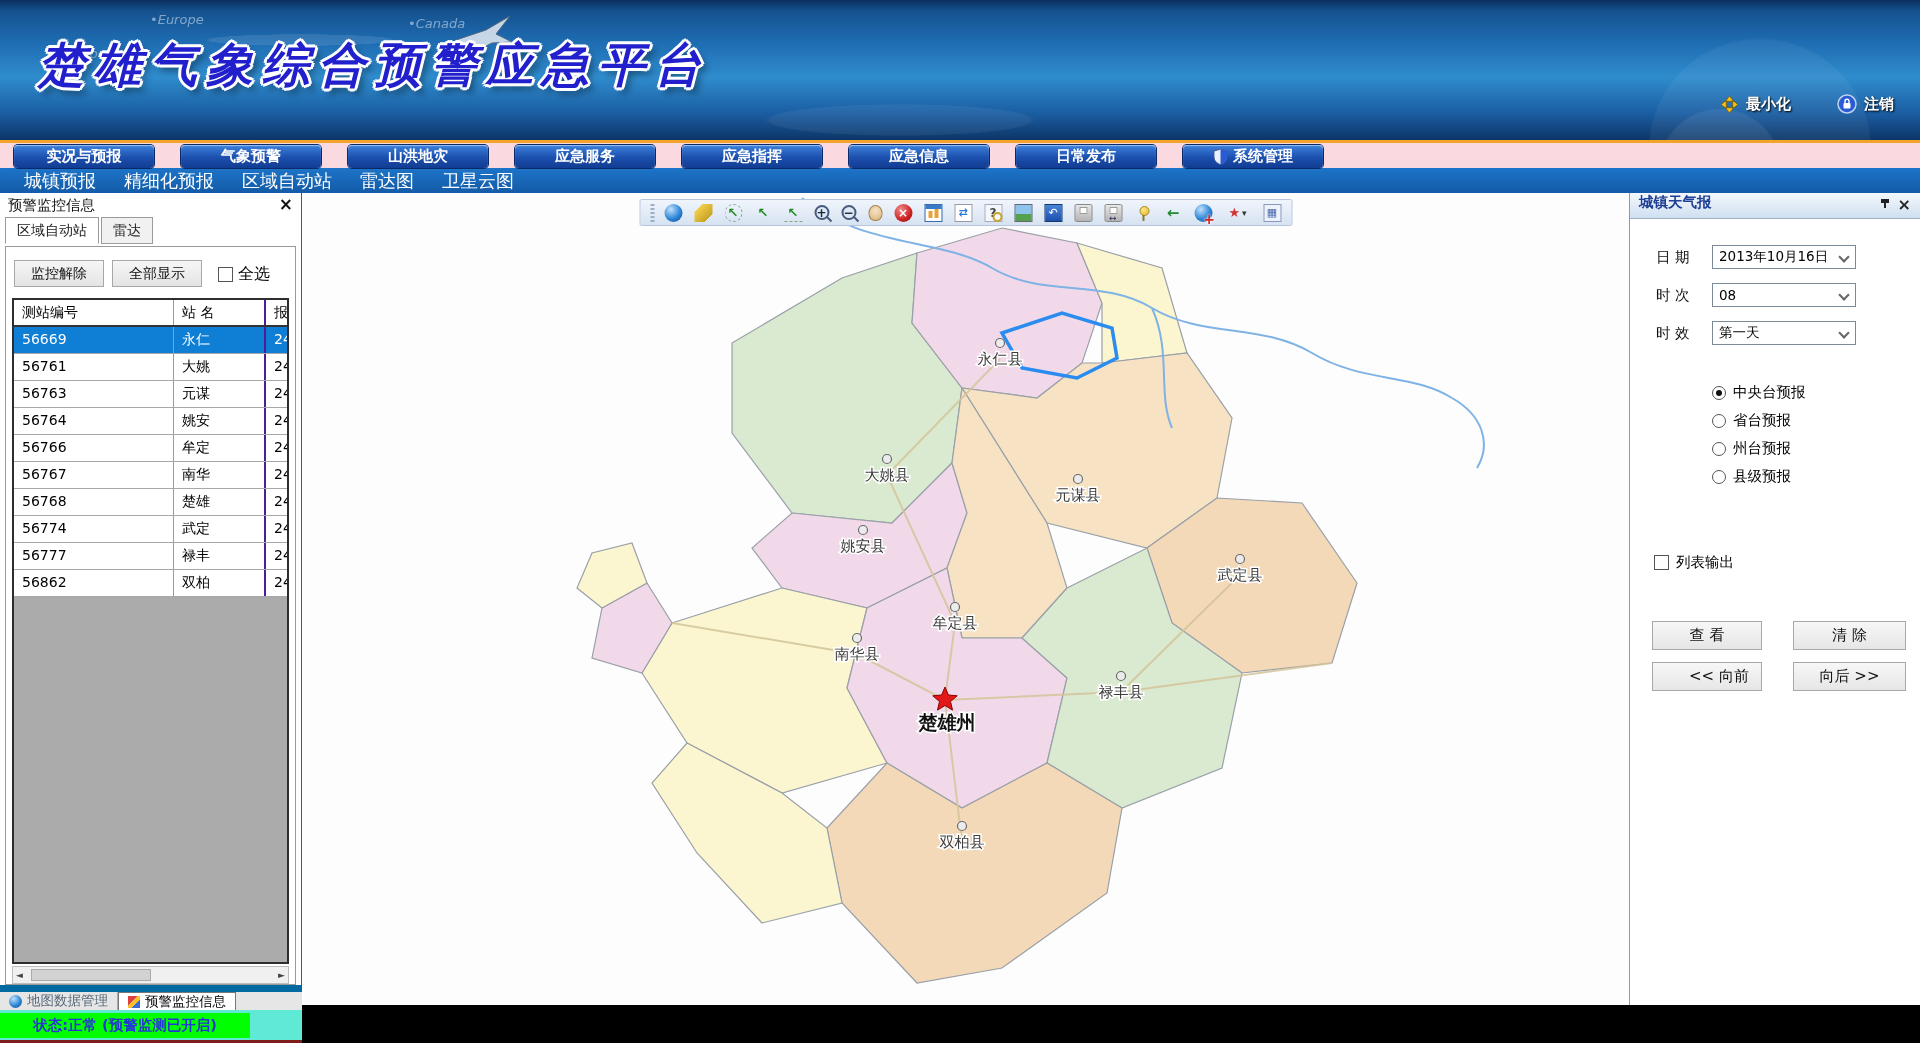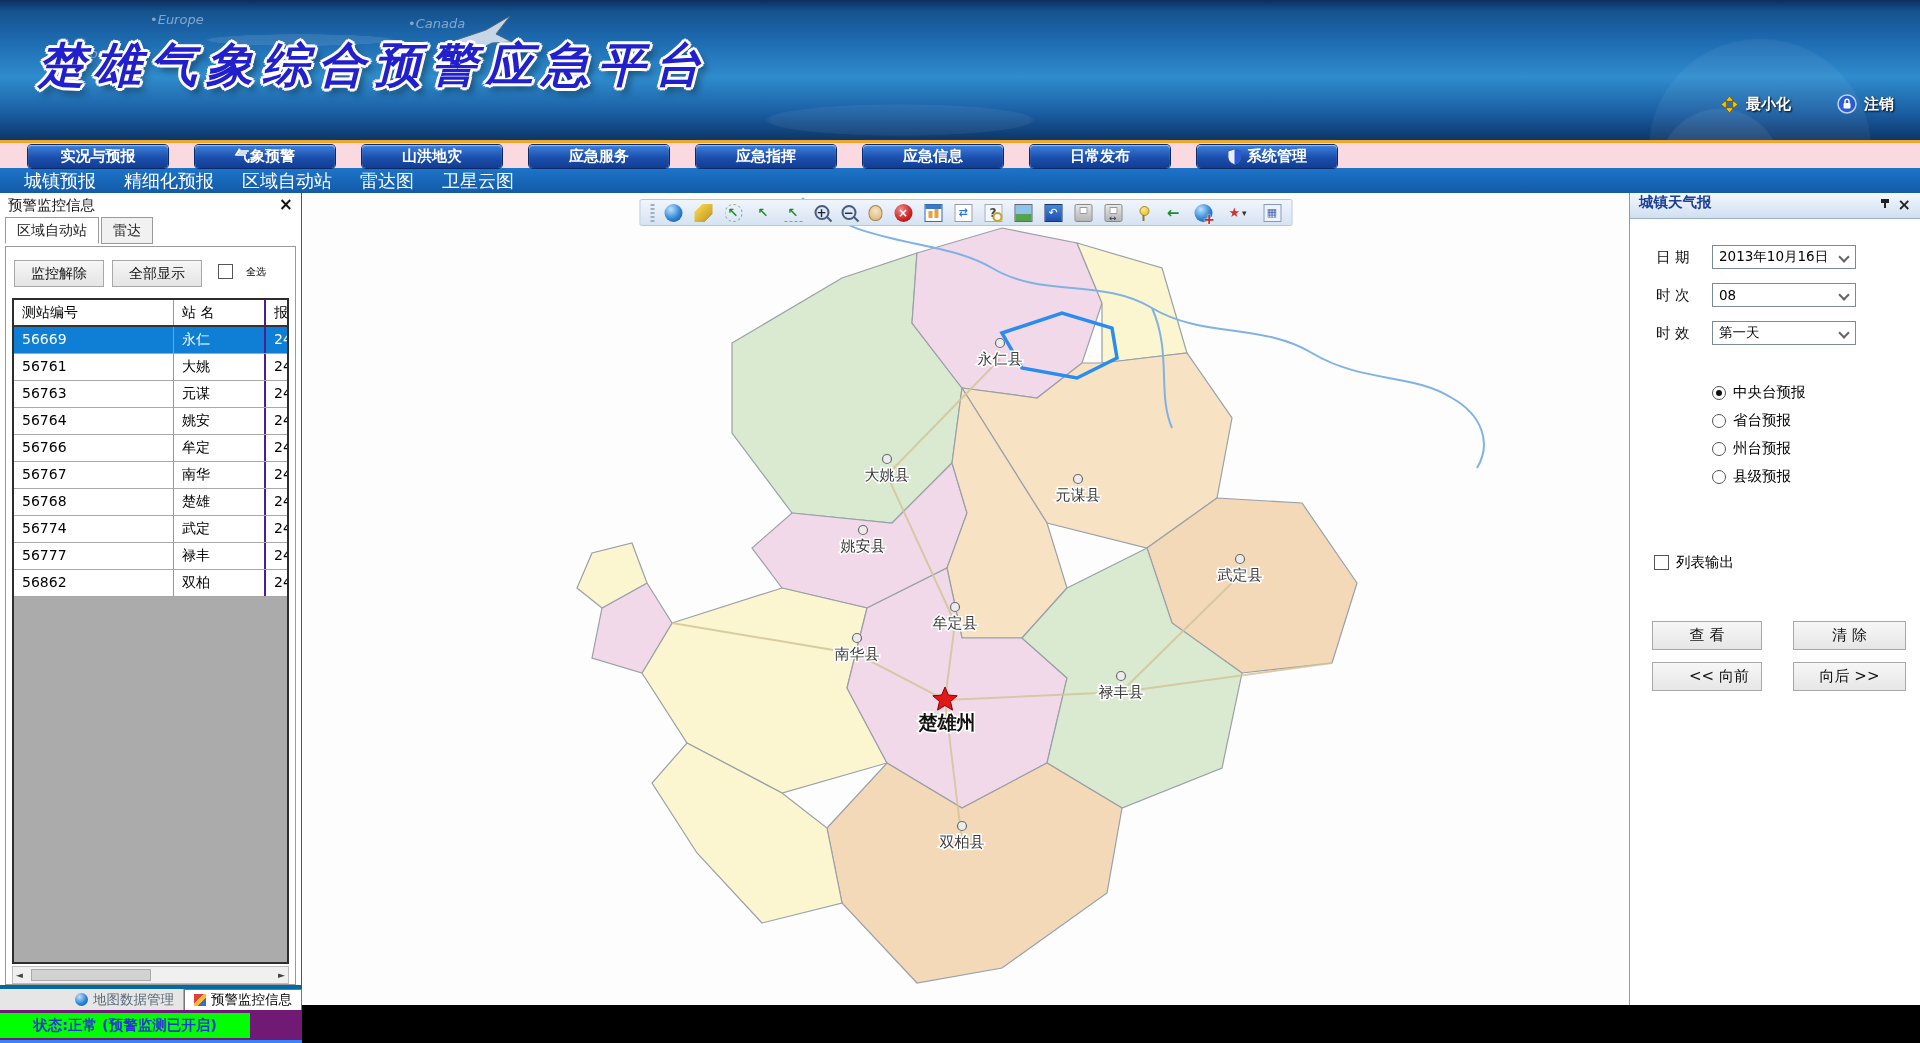--- a/index.html
+++ b/index.html
@@ -20,21 +20,21 @@
     text-shadow:-2px -2px 0 #fff,2px -2px 0 #fff,-2px 2px 0 #fff,2px 2px 0 #fff,0 -3px 0 #fff,0 3px 0 #fff,
       -3px 0 0 #fff,3px 0 0 #fff,5px 6px 7px rgba(0,0,0,.45); }
   .decor-label { position:absolute; color:rgba(215,228,240,.55); font-size:13px; font-style:italic; }
   .decor-russia { left:150px; top:12px; } .decor-canada { left:408px; top:16px; } .decor-europe { left:52px; top:46px; }
   .plane { position:absolute; left:452px; top:14px; opacity:.92; }
   .win-actions { position:absolute; right:26px; top:94px; display:flex; gap:46px; align-items:center;
     color:#fff; font-size:15px; font-weight:bold; text-shadow:1px 1px 2px #000; }
   .win-btn { display:flex; align-items:center; gap:7px; cursor:pointer; }
 
   
-  .tabstrip { height:28px; background:#fbd9e0; border-top:3px solid #f2a32a; display:flex; gap:27px; padding-left:28px; }
+  .tabstrip { height:28px; background:#fbd9e0; border-top:3px solid #f2a32a; display:flex; gap:27px; padding-left:14px; }
   .navtab { width:140px; height:23px; margin-top:2px; border-radius:4px; cursor:pointer;
     background:linear-gradient(#3c82dc,#1c4fae 55%,#123c92); color:#fff; font-weight:bold; font-size:15px;
     display:flex; align-items:center; justify-content:center; gap:5px;
     box-shadow:0 0 0 1px #0a2a6a, inset 0 1px 1px rgba(255,255,255,.5); }
   .subnav { height:25px; background:linear-gradient(#1d74c8,#135ba8); display:flex; align-items:center;
     gap:28px; padding-left:24px; color:#fff; font-size:18px; }
   .subnav span { cursor:pointer; }
 
   
   .main { position:relative; height:850px; background:#000; }
@@ -49,47 +49,47 @@
   .lp-title { position:absolute; left:8px; top:3px; font-size:14.5px; color:#111; }
   .lp-close { position:absolute; right:8px; top:1px; font-size:17px; font-weight:bold; color:#111; cursor:pointer; }
   .lp-tabs { position:absolute; left:5px; top:24px; display:flex; font-size:14px; }
   .lp-tab { padding:4px 11px 3px; border:1px solid #9a9a9a; background:#f1f1f1; margin-right:2px; cursor:pointer; color:#222; }
   .lp-tab.active { background:#fff; border-bottom-color:#fff; }
   .lp-group { position:absolute; left:5px; right:5px; top:53px; height:739px; border:1px solid #9a9a9a; background:#fff; }
   .lp-btn { position:absolute; top:13px; height:27px; background:linear-gradient(#f6f6f6,#e4e4e4);
     border:1px solid #a8a8a8; font-size:14px; color:#111; cursor:pointer;
     font-family:"DejaVu Sans","Liberation Sans",sans-serif; }
   .lp-btn1 { left:8px;  width:90px; } .lp-btn2 { left:106px; width:90px; }
-  .lp-selall { position:absolute; left:212px; top:17px; display:flex; align-items:center; gap:13px; font-size:10px; }
+  .lp-selall { position:absolute; left:212px; top:17px; display:flex; align-items:center; gap:5px; font-size:16px; }
   .cbx { width:15px; height:15px; border:1px solid #555; background:#fff; display:inline-block; cursor:pointer; }
   .lp-table { position:absolute; left:6px; right:6px; top:51px; bottom:20px; border:2px solid #2d2d2d;
     background:#ababab; overflow:hidden; font-size:14px; }
   .tr { display:flex; background:#fff; }
   .tr.hdr { height:27px; border-bottom:2px solid #333; }
   .tr.row { height:27px; border-bottom:1px solid #a8a8a8; }
   .tr.row.sel { background:#0f7ed5; color:#fff; }
   .td { padding:4px 0 0 8px; overflow:hidden; white-space:nowrap; }
   .c1 { width:160px; border-right:1px solid #9a9a9a; }
   .c2 { width:92px;  border-right:2px solid #4c1d95; }
   .c3 { flex:1; }
   .lp-hscroll { position:absolute; left:6px; right:6px; bottom:0; height:18px; background:#f0f0f0;
     border:1px solid #bdbdbd; display:flex; align-items:center; justify-content:space-between;
     font-size:9px; color:#444; padding:0 3px; }
   .scroll-thumb { position:absolute; left:18px; width:120px; height:12px; background:#d2d2d2; border:1px solid #aaa; }
   .lp-bottom-tabs { position:absolute; left:0; top:792px; width:302px; height:25px; background:#e6e6e6;
-    border-top:4px solid #0369a1; display:flex; font-size:13.5px; z-index:4;justify-content:flex-end; }
+    border-top:7px solid #0369a1; display:flex; font-size:13.5px; z-index:4; }
   .lpb-tab { display:flex; align-items:center; gap:5px; padding:0 9px; cursor:pointer; }
   .lpb-tab.inactive { color:#5a6a7a; border-right:1px solid #aaa; }
   .lpb-tab.active { background:#fff; border:1px solid #777; border-bottom:none; color:#000; }
   .mini-globe { width:13px; height:13px; border-radius:50%;
     background:radial-gradient(circle at 35% 30%,#bfe0ff,#2e86d4 55%,#0a4a9a); }
   .mini-warn { width:12px; height:12px;
     background:linear-gradient(135deg,#e04040 0 38%,#f8c030 38% 66%,#3a6ad4 66% 100%); }
-  .lp-status { position:absolute; left:0; top:817px; width:302px; height:33px; background:#701a75; z-index:4;
-    border-bottom:3px solid #3b82f6; }
+  .lp-status { position:absolute; left:0; top:817px; width:302px; height:33px; background:#5eead4; z-index:4;
+    border-bottom:3px solid #7f1d1d; }
   .status-badge { position:absolute; left:0; top:3px; width:250px; height:25px; background:#00ff00;
     color:#2636d6; font-weight:bold; font-size:14.5px; display:flex; align-items:center; justify-content:center; }
 
   
   .map-toolbar { position:absolute; left:50%; transform:translateX(-50%); top:6px; height:27px; z-index:5;
     display:flex; align-items:center; gap:12px; padding:0 10px;
     background:linear-gradient(#f0f5fc,#d7e3f2); border:1px solid #b5c6dd; border-radius:2px; }
   .tb-grip { width:4px; height:18px; margin-right:-2px;
     background:repeating-linear-gradient(180deg,#9ab0c8 0 2px,transparent 2px 4px); }
   .tbicon { width:18px; height:18px; display:inline-flex; align-items:center; justify-content:center;

